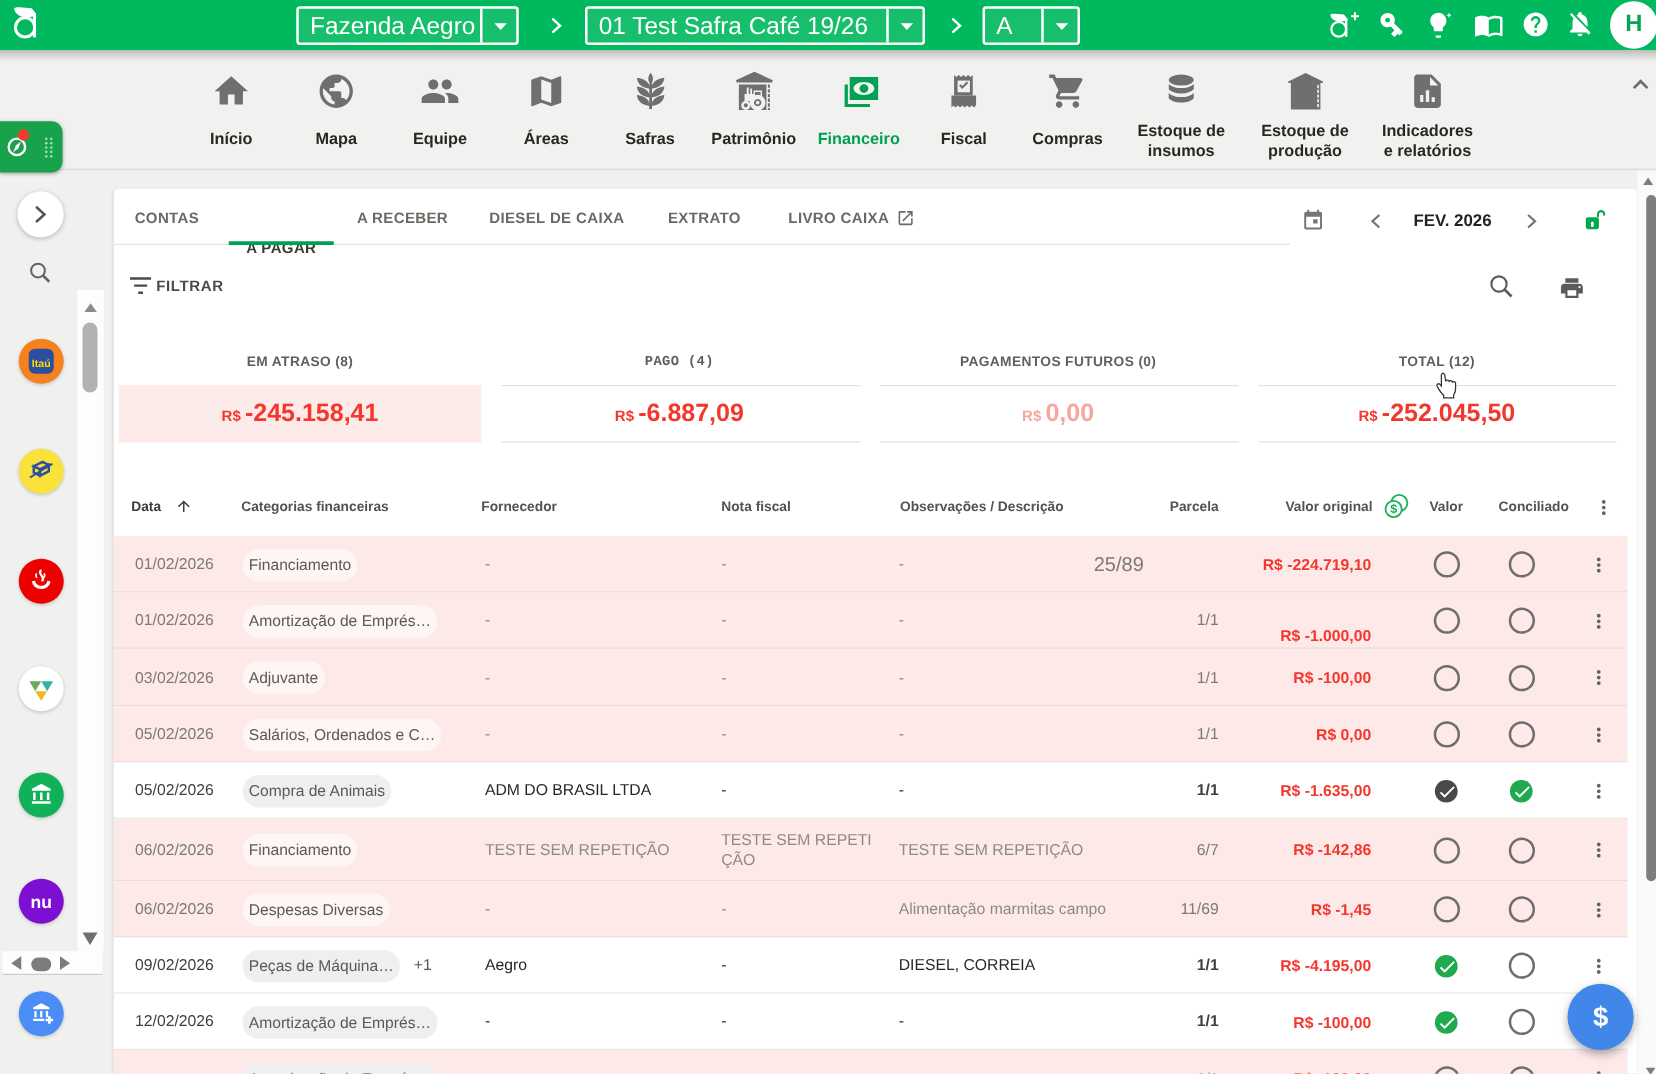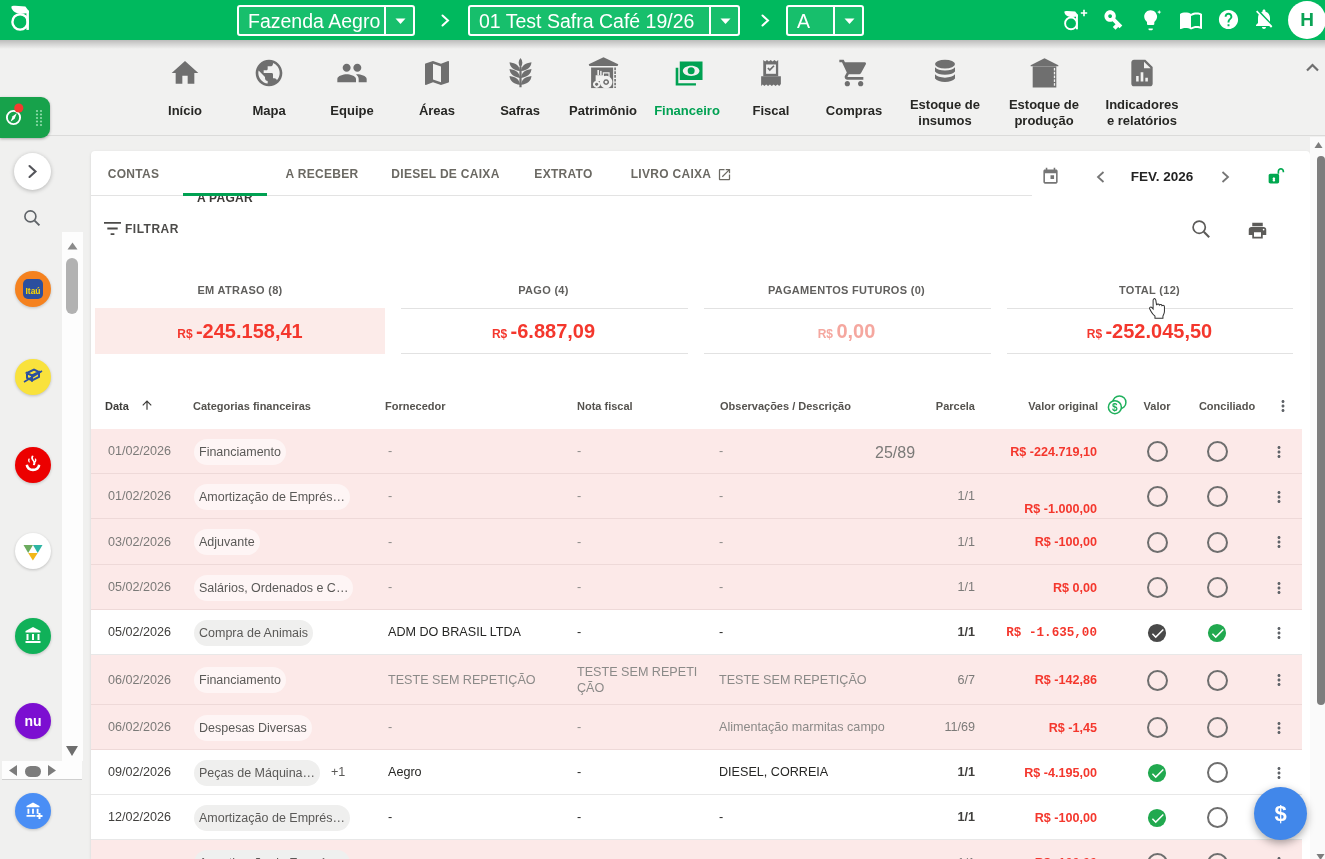--- a/index.html
+++ b/index.html
@@ -306,21 +306,21 @@
     <svg class="abs" style="left:1191px;top:219px;z-index:4;" width="21" height="21" viewBox="0 0 21 21">
       <circle cx="8.2" cy="8.2" r="6.1" fill="none" stroke="#5c5b59" stroke-width="1.7"></circle>
       <line x1="12.8" y1="12.8" x2="18.2" y2="18.2" stroke="#5c5b59" stroke-width="2.1"></line>
     </svg>
     <svg class="abs" style="left:1247px;top:220px;z-index:4;" width="21" height="21" viewBox="0 0 24 24">
       <path d="M19 8H5c-1.66 0-3 1.34-3 3v6h4v4h12v-4h4v-6c0-1.66-1.34-3-3-3zm-3 11H8v-5h8v5zm3-7c-.55 0-1-.45-1-1s.45-1 1-1 1 .45 1 1-.45 1-1 1zm-1-9H6v4h12V3z" fill="#5c5b59"></path>
     </svg>
     <div class="abs" style="left:90px;top:284px;width:300px;text-align:center;font-size:11px;font-weight:bold;letter-spacing:0.3px;color:#605f5d;z-index:4;">EM ATRASO (8)</div>
     <div class="abs" style="left:95px;top:308px;width:289.5px;height:46px;background:#fcebe9;z-index:3;"></div>
     <div class="abs" style="left:90px;top:308px;width:300px;height:46px;line-height:46px;text-align:center;color:#f4372d;z-index:4;"><span style="font-size:12px;font-weight:bold;">R$ </span><span style="font-size:20px;font-weight:bold;">-245.158,41</span></div>
-    <div class="abs" style="left:393.5px;top:284px;width:300px;text-align:center;font-size:11px;font-weight:bold;letter-spacing:0.3px;color:#605f5d;z-index:4;">PAGO (4)</div>
+    <div class="abs" style="left:393.5px;top:284px;width:300px;text-align:center;font-size:11px;font-weight:bold;letter-spacing:0.3px;color:#605f5d;z-index:4;font-family:Liberation Mono, monospace;">PAGO (4)</div>
     <div class="abs" style="left:400.5px;top:308px;width:287px;height:46px;border-top:1px solid #e2e2e2;border-bottom:1px solid #e2e2e2;z-index:3;"></div>
     <div class="abs" style="left:393.5px;top:308px;width:300px;height:46px;line-height:46px;text-align:center;color:#f4372d;z-index:4;"><span style="font-size:12px;font-weight:bold;">R$ </span><span style="font-size:20px;font-weight:bold;">-6.887,09</span></div>
     <div class="abs" style="left:696.5px;top:284px;width:300px;text-align:center;font-size:11px;font-weight:bold;letter-spacing:0.3px;color:#605f5d;z-index:4;">PAGAMENTOS FUTUROS (0)</div>
     <div class="abs" style="left:703.5px;top:308px;width:287px;height:46px;border-top:1px solid #e2e2e2;border-bottom:1px solid #e2e2e2;z-index:3;"></div>
     <div class="abs" style="left:696.5px;top:308px;width:300px;height:46px;line-height:46px;text-align:center;color:#f5a79f;z-index:4;"><span style="font-size:12px;font-weight:bold;">R$ </span><span style="font-size:20px;font-weight:bold;">0,00</span></div>
     <div class="abs" style="left:999.5px;top:284px;width:300px;text-align:center;font-size:11px;font-weight:bold;letter-spacing:0.3px;color:#605f5d;z-index:4;">TOTAL (12)</div>
     <div class="abs" style="left:1006.5px;top:308px;width:286px;height:46px;border-top:1px solid #e2e2e2;border-bottom:1px solid #e2e2e2;z-index:3;"></div>
     <div class="abs" style="left:999.5px;top:308px;width:300px;height:46px;line-height:46px;text-align:center;color:#f4372d;z-index:4;"><span style="font-size:12px;font-weight:bold;">R$ </span><span style="font-size:20px;font-weight:bold;">-252.045,50</span></div>
   </div>
 
@@ -397,21 +397,21 @@
     <svg class="abs" style="left:1270px;top:578.5px;z-index:4;" width="18" height="18" viewBox="0 0 24 24">
       <path d="M12 8c1.1 0 2-.9 2-2s-.9-2-2-2-2 .9-2 2 .9 2 2 2zm0 2c-1.1 0-2 .9-2 2s.9 2 2 2 2-.9 2-2-.9-2-2-2zm0 6c-1.1 0-2 .9-2 2s.9 2 2 2 2-.9 2-2-.9-2-2-2z" fill="#5f6368"></path>
     </svg>
     <div class="abs" style="left:91px;top:610px;width:1211px;height:45px;background:#ffffff;border-bottom:1px solid #e8e8e8;z-index:2;"></div>
     <div class="abs" style="left:108px;top:625px;font-size:12.6px;color:#403f3d;z-index:4;">05/02/2026</div>
     <div class="abs" style="left:194px;top:619.5px;height:26px;line-height:26px;padding:0 5px;border-radius:13px;background:#efefee;font-size:12.5px;color:#5a5957;z-index:4;white-space:nowrap;">Compra de Animais</div>
     <div class="abs" style="left:388px;top:625px;font-size:12.6px;color:#272725;z-index:4;">ADM DO BRASIL LTDA</div>
     <div class="abs" style="left:577px;top:625px;font-size:12.6px;color:#272725;z-index:4;">-</div>
     <div class="abs" style="left:719px;top:625px;font-size:12.6px;color:#272725;z-index:4;">-</div>
     <div class="abs" style="left:875px;top:625px;width:100px;text-align:right;font-size:12.6px;font-weight:bold;color:#403f3d;z-index:4;">1/1</div>
-    <div class="abs" style="left:967px;top:625.5px;width:130px;text-align:right;font-size:12.6px;font-weight:bold;color:#f4372d;z-index:4;font-family:Liberation Mono, monospace;">R$ -1.635,00</div>
+    <div class="abs" style="left:967px;top:625.5px;width:130px;text-align:right;font-size:12.6px;font-weight:bold;color:#f4372d;z-index:4;">R$ -1.635,00</div>
     <svg class="abs" style="left:1147px;top:622.5px;z-index:4;" width="20" height="20" viewBox="0 0 22 22">
       <circle cx="11" cy="11" r="10" fill="#494949"></circle>
       <path d="M9.1 13.9 L6 10.9 L4.9 12 L9.1 16.2 L18 7.3 L16.9 6.2 Z" fill="#fff" transform="translate(0.5,0.5)"></path>
     </svg>
     <svg class="abs" style="left:1207px;top:622.5px;z-index:4;" width="20" height="20" viewBox="0 0 22 22">
       <circle cx="11" cy="11" r="10" fill="#21a94f"></circle>
       <path d="M9.1 13.9 L6 10.9 L4.9 12 L9.1 16.2 L18 7.3 L16.9 6.2 Z" fill="#fff" transform="translate(0.5,0.5)"></path>
     </svg>
     <svg class="abs" style="left:1270px;top:623.5px;z-index:4;" width="18" height="18" viewBox="0 0 24 24">
       <path d="M12 8c1.1 0 2-.9 2-2s-.9-2-2-2-2 .9-2 2 .9 2 2 2zm0 2c-1.1 0-2 .9-2 2s.9 2 2 2 2-.9 2-2-.9-2-2-2zm0 6c-1.1 0-2 .9-2 2s.9 2 2 2 2-.9 2-2-.9-2-2-2z" fill="#5f6368"></path>

